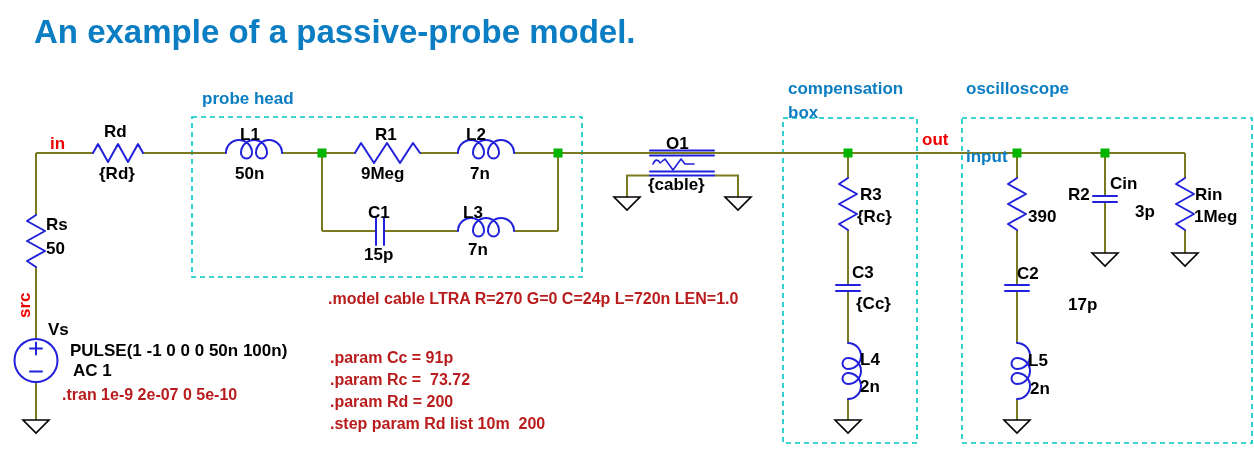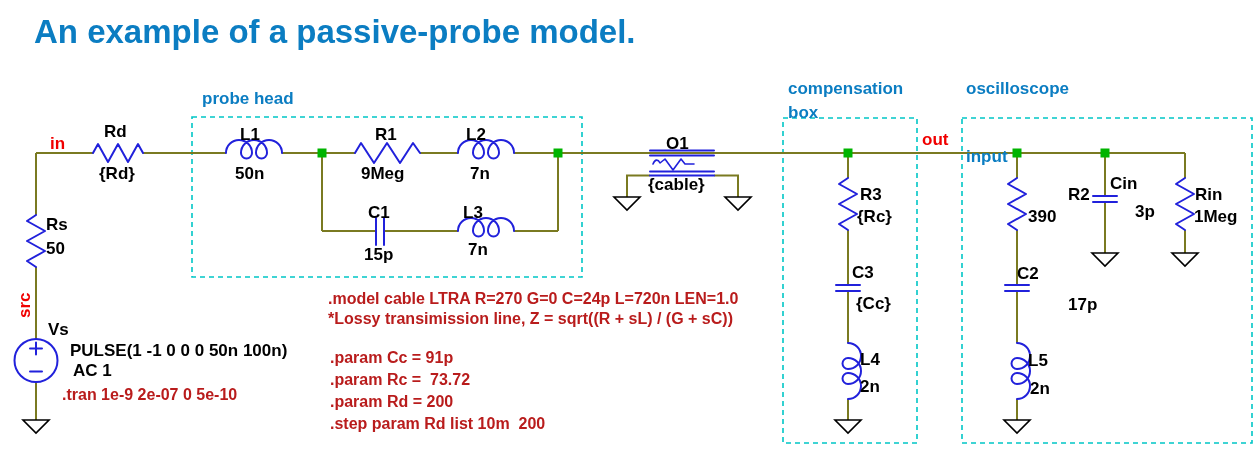--- a/index.html
+++ b/index.html
@@ -126,19 +126,18 @@
   <div class="t comp" style="left:1068px;top:295px;">17p</div>
   <div class="t comp" style="left:1028px;top:351px;">L5</div>
   <div class="t comp" style="left:1030px;top:379px;">2n</div>
   <div class="t comp" style="left:1110px;top:174px;text-align:center;">Cin</div>
   <div class="t comp" style="left:1110px;top:202px;margin-left:25px;">3p</div>
   <div class="t comp" style="left:1195px;top:185px;">Rin</div>
   <div class="t comp" style="left:1194px;top:207px;">1Meg</div>
 
   <div class="t dir" style="left:62px;top:386px;text-align:right;">.tran 1e-9 2e-07 0 5e-10</div>
   <div class="t dir" style="left:328px;top:290px;">.model cable LTRA R=270 G=0 C=24p L=720n LEN=1.0</div>
-  <div class="t dir" style="left:328px;top:310px;">*Lossy transimission line, Z = sqrt((R + sL) / (G + sC))</div>
   <div class="t dir" style="left:330px;top:349px;">.param Cc = 91p</div>
   <div class="t dir" style="left:330px;top:371px;">.param Rc =  73.72</div>
   <div class="t dir" style="left:330px;top:393px;">.param Rd = 200</div>
   <div class="t dir" style="left:330px;top:415px;">.step param Rd list 10m  200</div>
 
 </div>
 
 </body></html>

